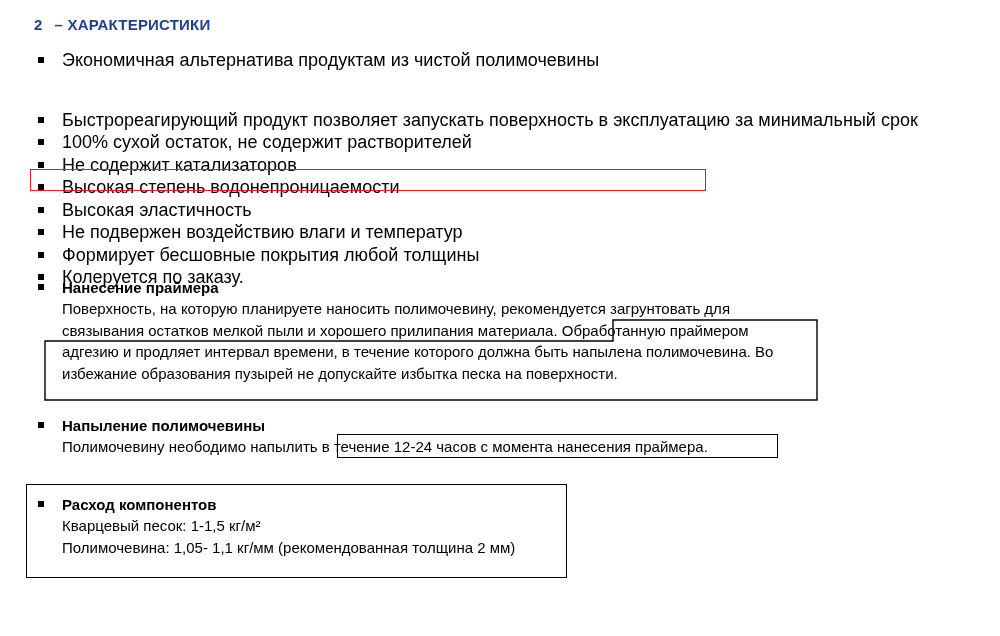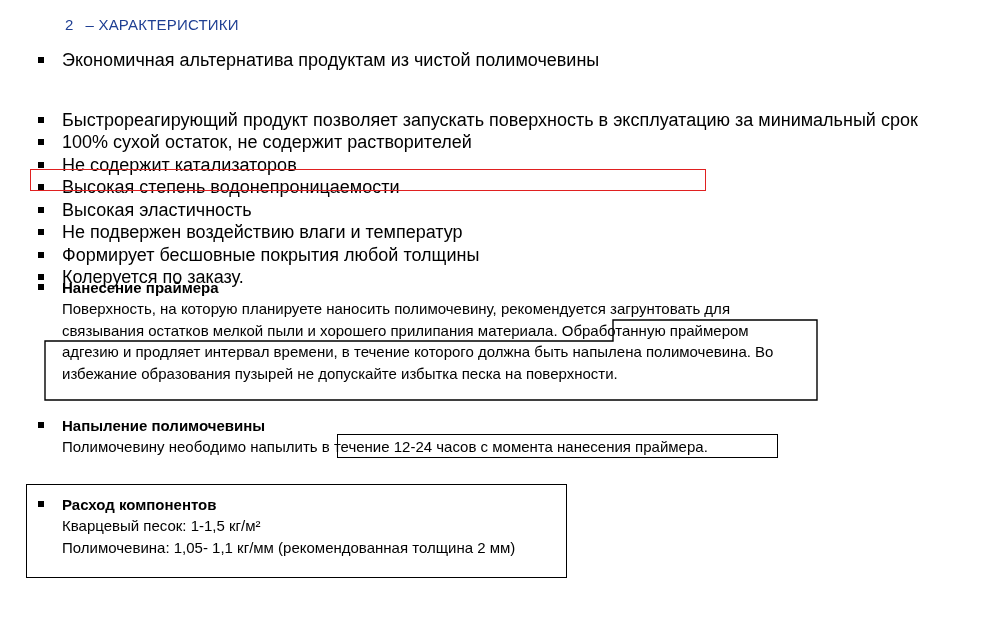--- a/index.html
+++ b/index.html
@@ -20,25 +20,24 @@
     width: 1000px;
     height: 636px;
   }
 
   
   .heading {
     position: absolute;
     left: 34px;
     top: 16px;
     font-size: 15px;
-    font-weight: normal;
+    font-weight: bold;
     color: #1f3f93;
     letter-spacing: 0.2px;
     white-space: nowrap;
-    margin-left: 31px;
   }
   .heading .num { margin-right: 12px; }
 
   
   .list {
     position: absolute;
     left: 36px;
     top: 50px;
     width: 900px;
   }

